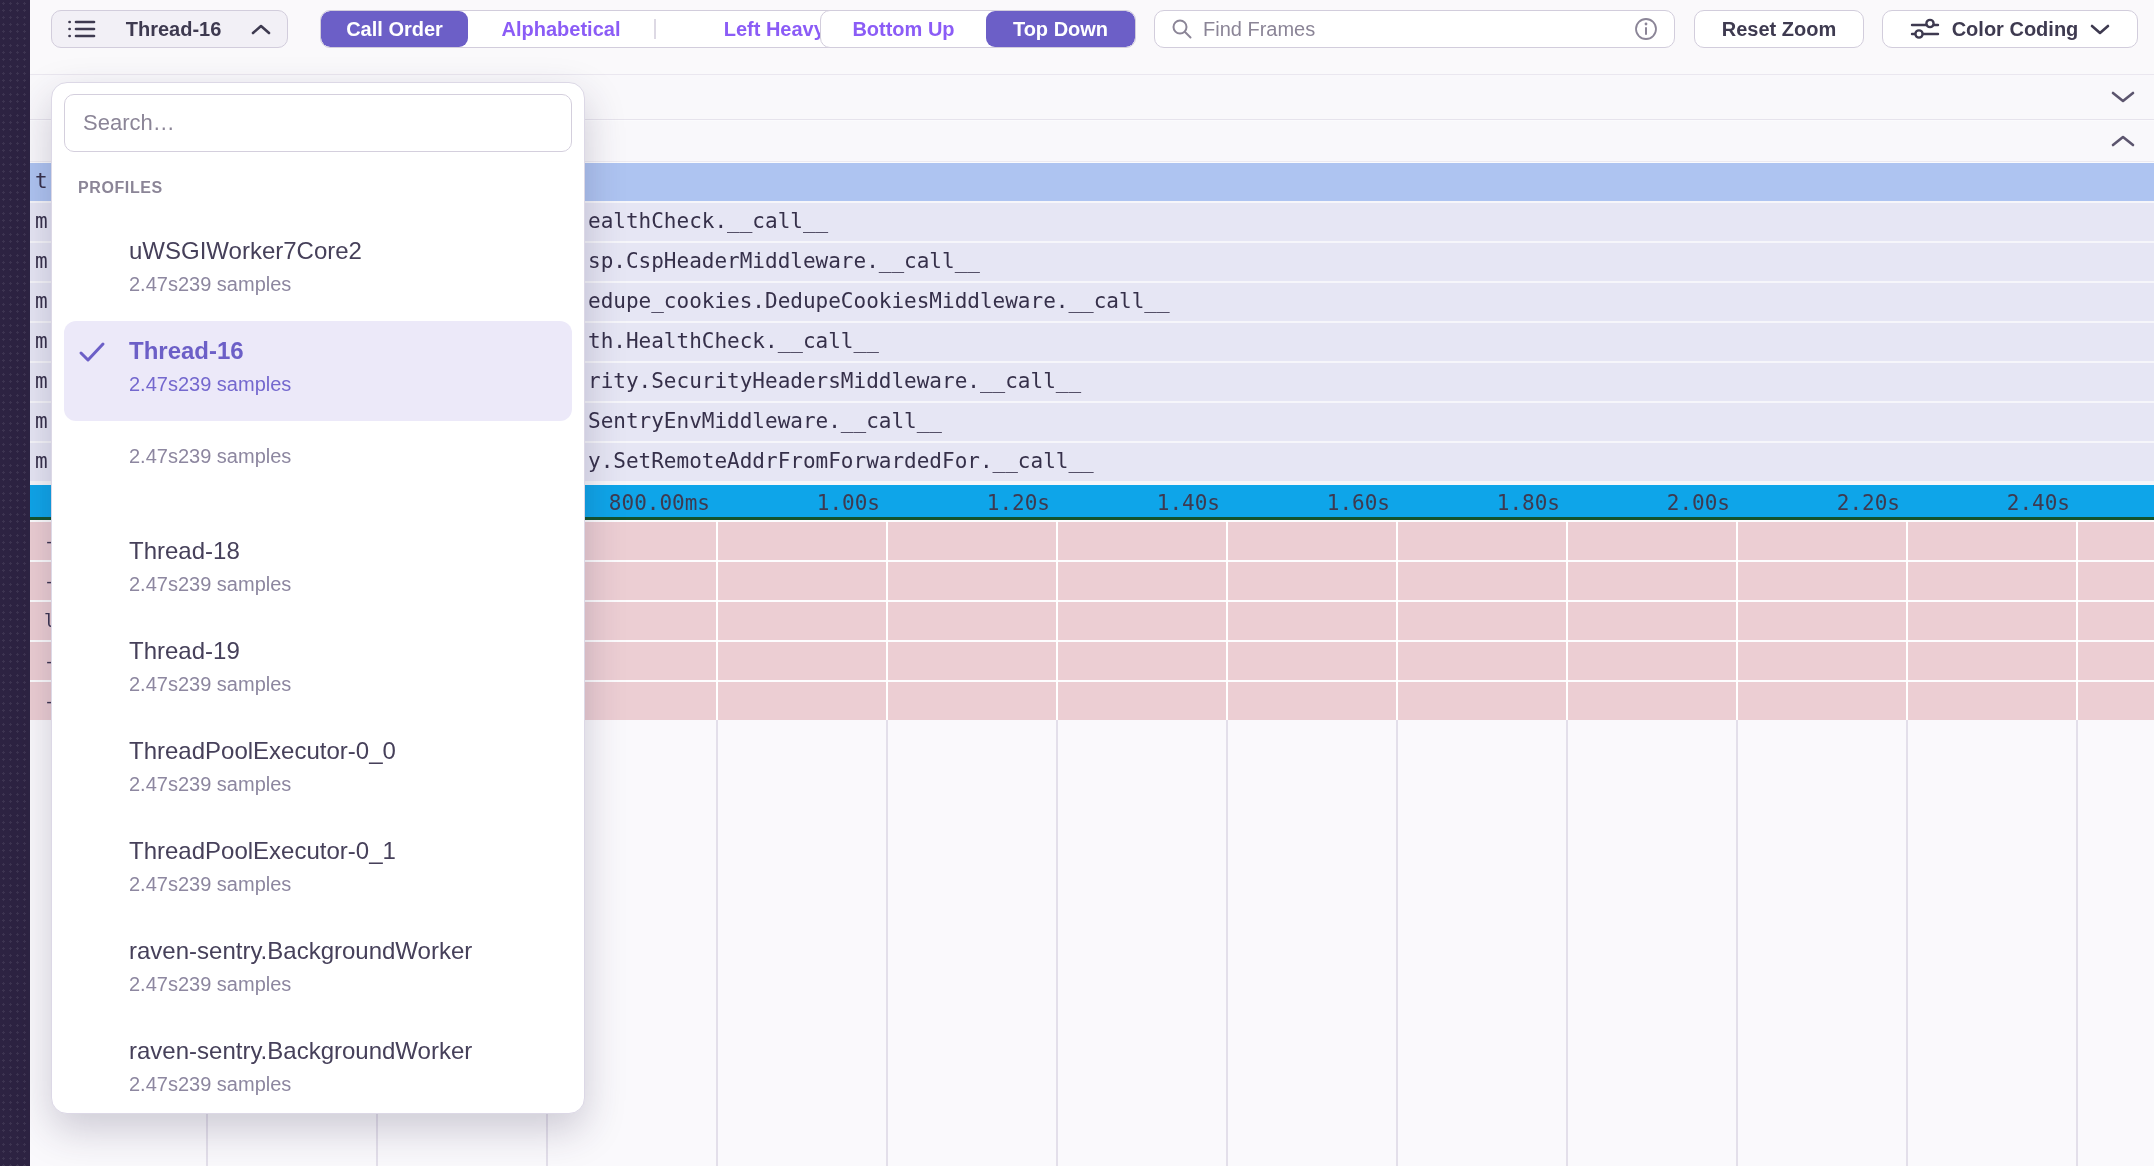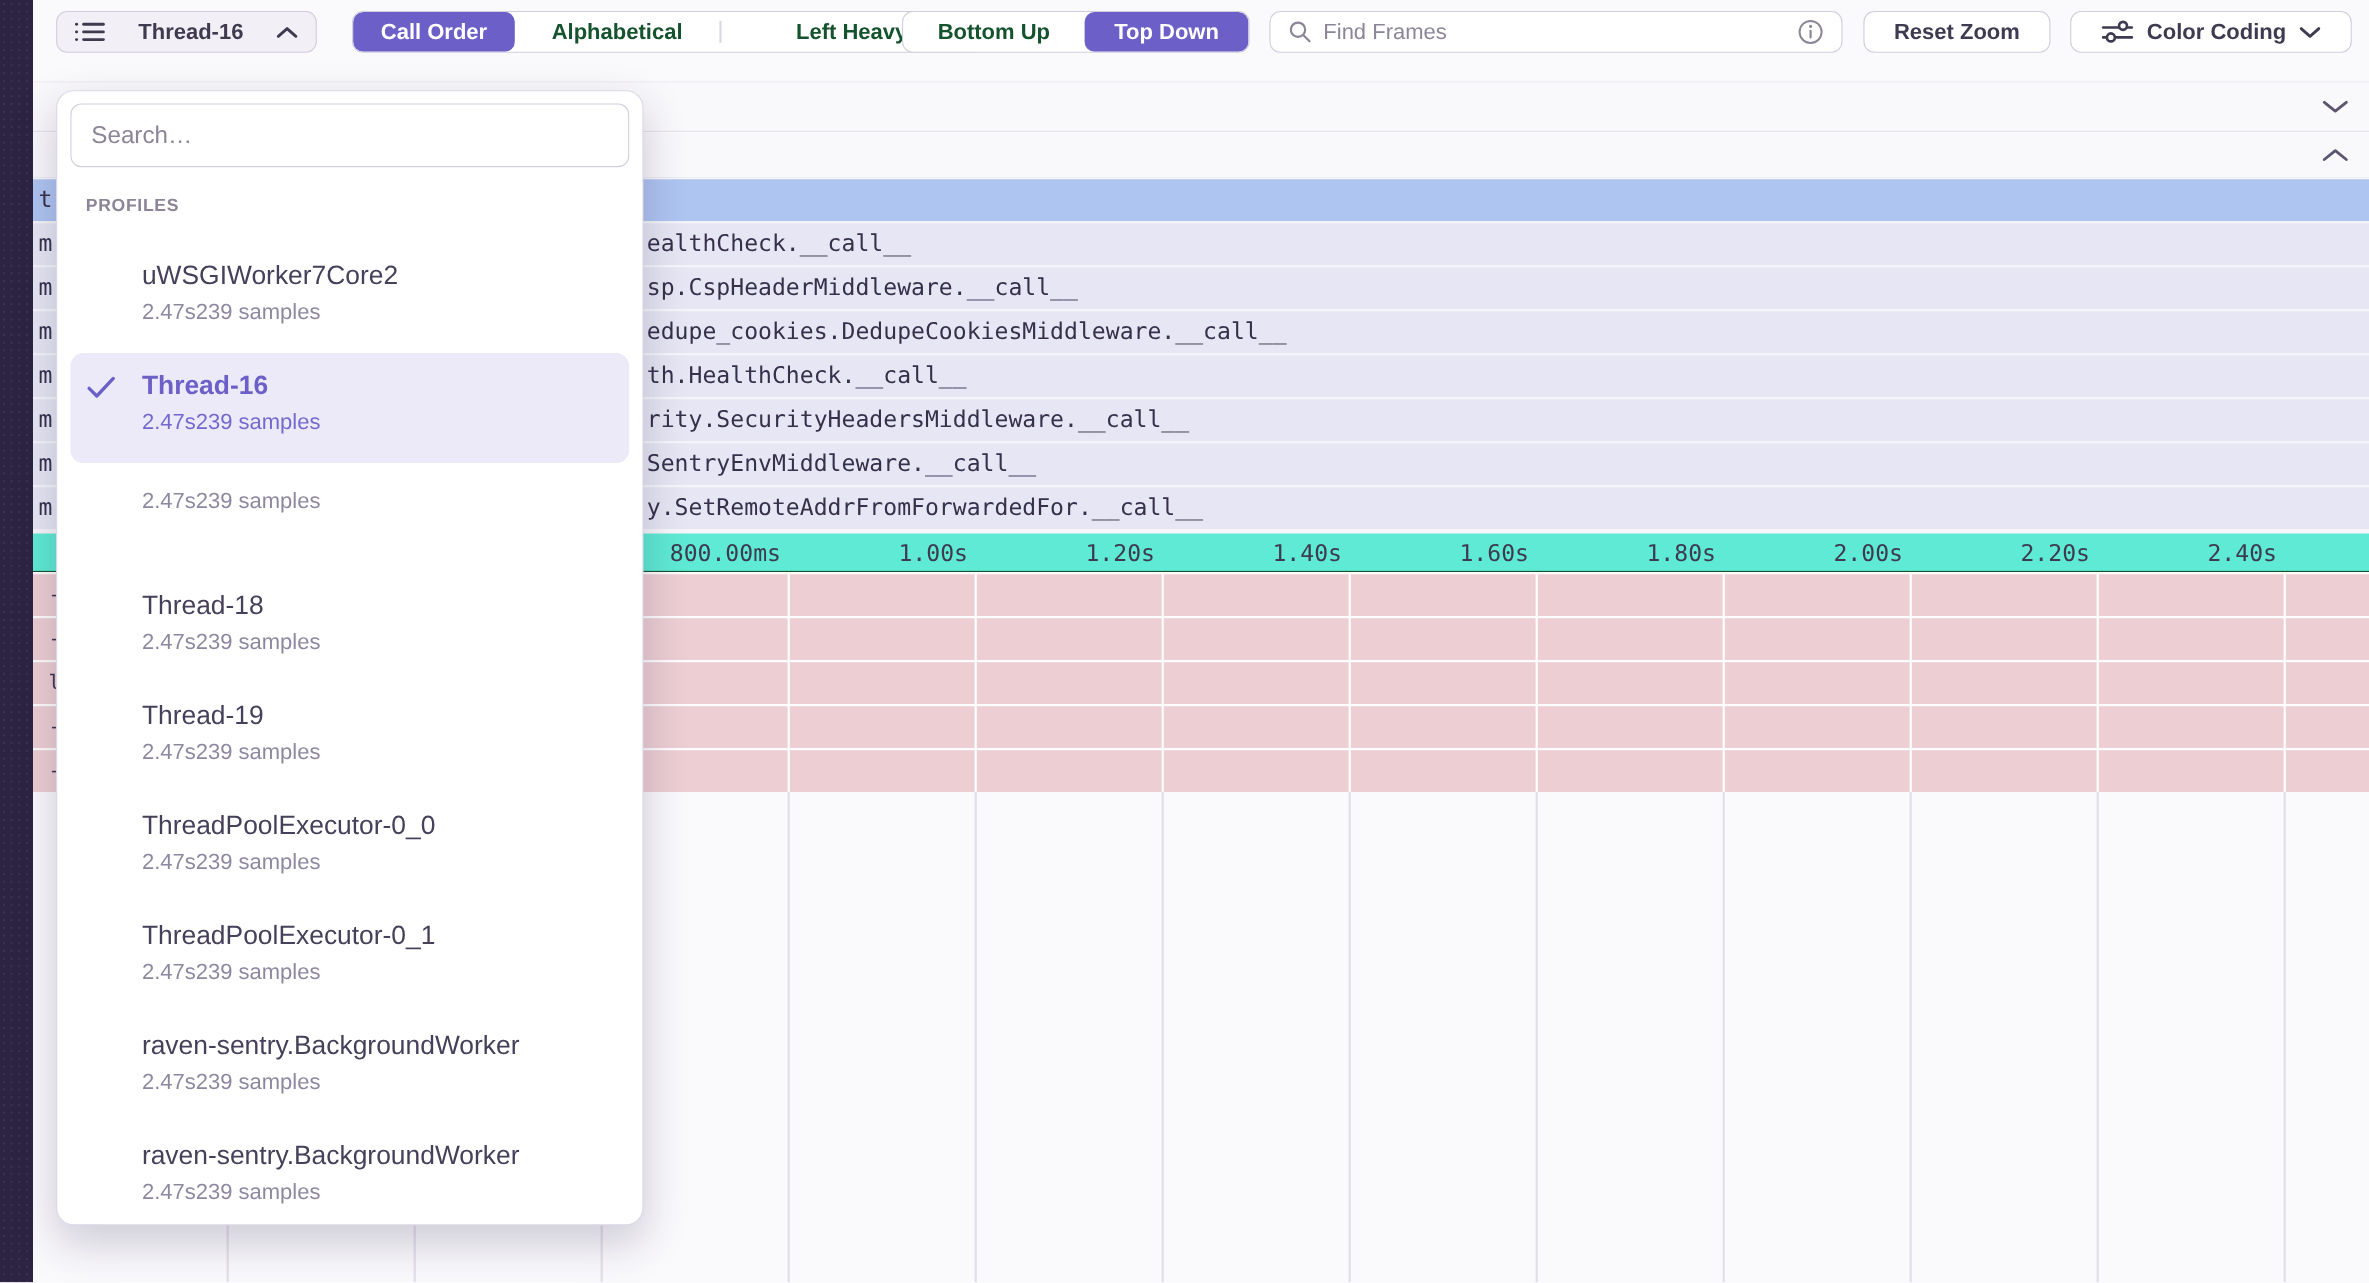--- a/index.html
+++ b/index.html
@@ -14,21 +14,21 @@
   
   .toolbar{position:absolute;left:30px;top:0;right:0;height:75px;background:#FAF9FB;
            border-bottom:1.5px solid #EAE7EF;box-sizing:border-box;}
   .btn{position:absolute;top:10px;height:38px;background:#FFFFFF;border:1.5px solid #D2CDDC;
        border-radius:10px;display:flex;align-items:center;gap:10px;font-weight:700;
        font-size:20px;color:#3E3A50;padding:0 16px;box-sizing:border-box;cursor:pointer;}
   .thread-btn{left:21px;width:237px;background:#F2F0F6;justify-content:space-between;}
   .seg-group{position:absolute;top:10px;height:38px;background:#FFFFFF;border:1.5px solid #D2CDDC;
              border-radius:10px;display:flex;align-items:stretch;overflow:hidden;box-sizing:border-box;}
   .seg{border:none;background:transparent;font-family:inherit;font-weight:700;font-size:20px;
-       color:#14532d;display:flex;align-items:center;justify-content:center;cursor:pointer;padding:0;}
+       color:#8b5cf6;display:flex;align-items:center;justify-content:center;cursor:pointer;padding:0;}
   .seg.active{background:#6C5FC7;color:#FFFFFF;border-radius:9px;}
   .seg-divider{width:1.5px;background:#DDD9E4;margin:8px 0;}
   .search-box{left:1124px;width:521px;gap:8px;cursor:text;}
   .search-box input{border:none;outline:none;flex:1;font-family:inherit;font-size:20px;
                     color:#3E3A50;background:transparent;min-width:0;}
   .search-box input::placeholder{color:#8B8597;font-weight:400;}
   .reset-btn{left:1664px;width:170px;justify-content:center;}
   .color-btn{left:1852px;width:256px;justify-content:center;gap:12px;}
 
   
@@ -40,22 +40,22 @@
 
   
   .flame-bg{position:absolute;left:30px;right:0;top:163px;height:322px;background:#F6F6FA;}
   .flame-row{position:absolute;left:30px;right:0;height:38px;background:#E6E6F4;
              font-family:"DejaVu Sans Mono",monospace;font-size:21px;color:#36304A;cursor:pointer;}
   .flame-row.selected{background:#AEC4F1;}
   .frag-left{position:absolute;left:5px;top:6px;}
   .frag-main{position:absolute;left:558px;top:6px;white-space:pre;}
 
   
-  .axis{position:absolute;left:30px;right:0;top:485px;height:35px;background:#5eead4;
-        border-bottom:1px solid #14532d;box-sizing:border-box;}
+  .axis{position:absolute;left:30px;right:0;top:485px;height:35px;background:#0ea5e9;
+        border-bottom:3px solid #14532d;box-sizing:border-box;}
   .axis-label{position:absolute;top:6px;transform:translateX(-100%);
               font-family:"DejaVu Sans Mono",monospace;font-size:21px;color:#3E3A50;}
 
   
   .pink-section{position:absolute;left:30px;right:0;top:520px;height:200px;background:#FDFDFE;}
   .pink-row{position:absolute;left:0;right:0;height:38px;background:#ECCED3;cursor:pointer;}
   .pink-frag{position:absolute;left:14px;top:8px;font-family:"DejaVu Sans Mono",monospace;
              font-size:18px;color:#3A3450;}
   .pink-grid{position:absolute;top:0;bottom:0;width:2px;background:#FFFFFF;}
 

